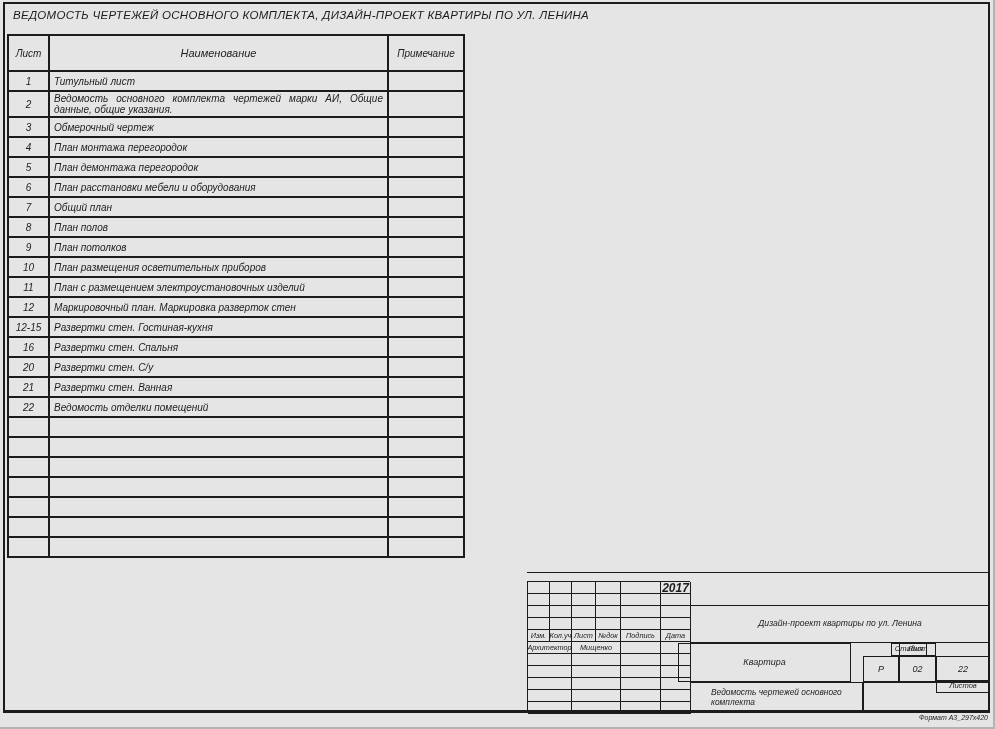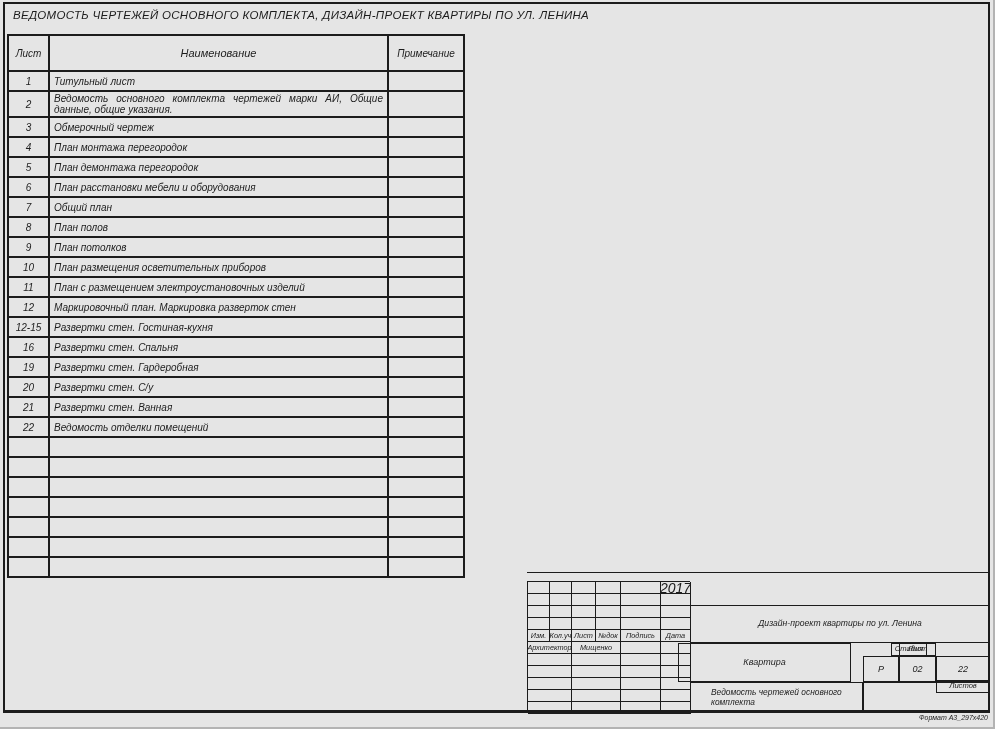--- a/index.html
+++ b/index.html
@@ -46,21 +46,21 @@
     display:grid; grid-template-columns:22px 22px 24px 25px 40px 30px;
     grid-auto-rows:12px;
     border-top:1px solid #1c1c1c; border-left:1px solid #1c1c1c;
     box-sizing:border-box;
   }
   .rc {
     border-right:1px solid #1c1c1c; border-bottom:1px solid #1c1c1c;
     box-sizing:border-box; display:flex; align-items:center; justify-content:center;
     font-size:7.3px; white-space:nowrap; overflow:hidden; line-height:1;
   }
-  .rc.year { font-size:14px; }
+  .rc.year { font-size:12px;font-weight:bold; }
   .stamp .cell {
     position:absolute; box-sizing:border-box; border:1.5px solid #1c1c1c;
     display:flex; align-items:center; justify-content:center;
     text-align:center; line-height:1.15;
   }
   .cell.project   { left:163px; top:32px;  width:300px; height:38px; font-size:8.6px; }
   .cell.object    { left:151px; top:70px;  width:173px; height:39px; font-size:9px; }
   .cell.stage-h   { left:336px; top:70px;  width:36px;  height:13px; font-size:7.6px;margin-left:28px; }
   .cell.sheet-h   { left:372px; top:70px;  width:37px;  height:13px; font-size:7.6px; }
   .cell.sheets-h  { left:409px; top:70px;  width:54px;  height:13px; font-size:7.6px;margin-top:37px; }
@@ -158,25 +158,20 @@
           <td class="c-sheet col-sheet">12-15</td>
           <td class="c-name col-name">Развертки стен. Гостиная-кухня</td>
           <td class="c-note col-note">&nbsp;</td>
         </tr>
         <tr>
           <td class="c-sheet col-sheet">16</td>
           <td class="c-name col-name">Развертки стен. Спальня</td>
           <td class="c-note col-note">&nbsp;</td>
         </tr>
         <tr>
-          <td class="c-sheet col-sheet">19</td>
-          <td class="c-name col-name">Развертки стен. Гардеробная</td>
-          <td class="c-note col-note">&nbsp;</td>
-        </tr>
-        <tr>
           <td class="c-sheet col-sheet">20</td>
           <td class="c-name col-name">Развертки стен. С/у</td>
           <td class="c-note col-note">&nbsp;</td>
         </tr>
         <tr>
           <td class="c-sheet col-sheet">21</td>
           <td class="c-name col-name">Развертки стен. Ванная</td>
           <td class="c-note col-note">&nbsp;</td>
         </tr>
         <tr>

